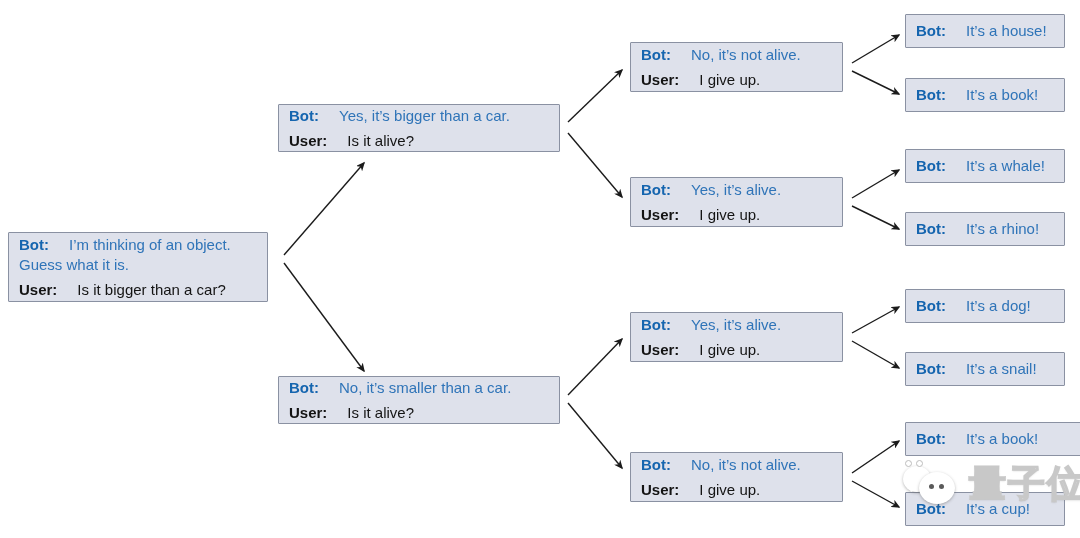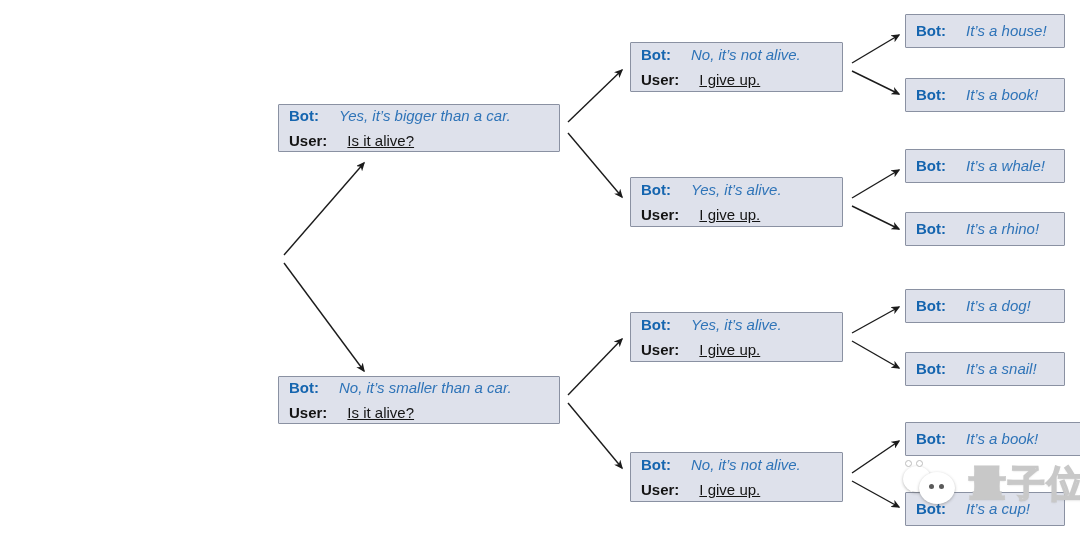--- a/index.html
+++ b/index.html
@@ -21,23 +21,23 @@
   .ah{fill:var(--arrow);}
   .node{
     position:absolute;box-sizing:border-box;
     background:var(--box-bg);border:1.5px solid var(--box-border);border-radius:1px;
     display:flex;flex-direction:column;justify-content:center;gap:5px;
     padding:2px 10px;font-size:15px;line-height:20px;
   }
   .node p{margin:0;}
   .tag{font-weight:700;margin-right:20px;}
   .bot .tag{color:var(--bot-label);}
-  .bot .msg{color:var(--bot-text);font-style:italic;}
+  .bot .msg{color:var(--bot-text);}
   .user .tag{color:var(--user-text);}
-  .user .msg{color:var(--user-text);text-decoration:underline;}
+  .user .msg{color:var(--user-text);}
   
   .watermark{
     position:absolute;left:897px;top:456px;width:170px;height:56px;
     display:flex;align-items:center;pointer-events:none;z-index:5;
   }
   .wm-logo{position:relative;width:72px;height:52px;flex:none;}
   .bubble{position:absolute;background:#fff;border-radius:50%;
     box-shadow:0 1px 3px rgba(90,90,90,.45);}
   .bubble-small{left:6px;top:8px;width:28px;height:26px;}
   .bubble-small::after{
@@ -77,20 +77,24 @@
     <line class="edge" x1="852" y1="63" x2="899" y2="35" marker-end="url(#ah)"></line>
     <line class="edge" x1="852" y1="71" x2="899" y2="94" marker-end="url(#ah)"></line>
     <line class="edge" x1="852" y1="198" x2="899" y2="170" marker-end="url(#ah)"></line>
     <line class="edge" x1="852" y1="206" x2="899" y2="229" marker-end="url(#ah)"></line>
     <line class="edge" x1="852" y1="333" x2="899" y2="307" marker-end="url(#ah)"></line>
     <line class="edge" x1="852" y1="341" x2="899" y2="368" marker-end="url(#ah)"></line>
     <line class="edge" x1="852" y1="473" x2="899" y2="441" marker-end="url(#ah)"></line>
     <line class="edge" x1="852" y1="481" x2="899" y2="507" marker-end="url(#ah)"></line>
   </svg>
 
+  <div class="node" style="left:8px;top:232px;width:260px;height:70px">
+    <p class="bot"><b class="tag">Bot:</b><span class="msg">I’m thinking of an object. Guess what it is.</span></p>
+    <p class="user"><b class="tag">User:</b><span class="msg">Is it bigger than a car?</span></p>
+  </div>
 
   <div class="node" style="left:278px;top:104px;width:282px;height:48px">
     <p class="bot"><b class="tag">Bot:</b><span class="msg">Yes, it’s bigger than a car.</span></p>
     <p class="user"><b class="tag">User:</b><span class="msg">Is it alive?</span></p>
   </div>
 
   <div class="node" style="left:278px;top:376px;width:282px;height:48px">
     <p class="bot"><b class="tag">Bot:</b><span class="msg">No, it’s smaller than a car.</span></p>
     <p class="user"><b class="tag">User:</b><span class="msg">Is it alive?</span></p>
   </div>

